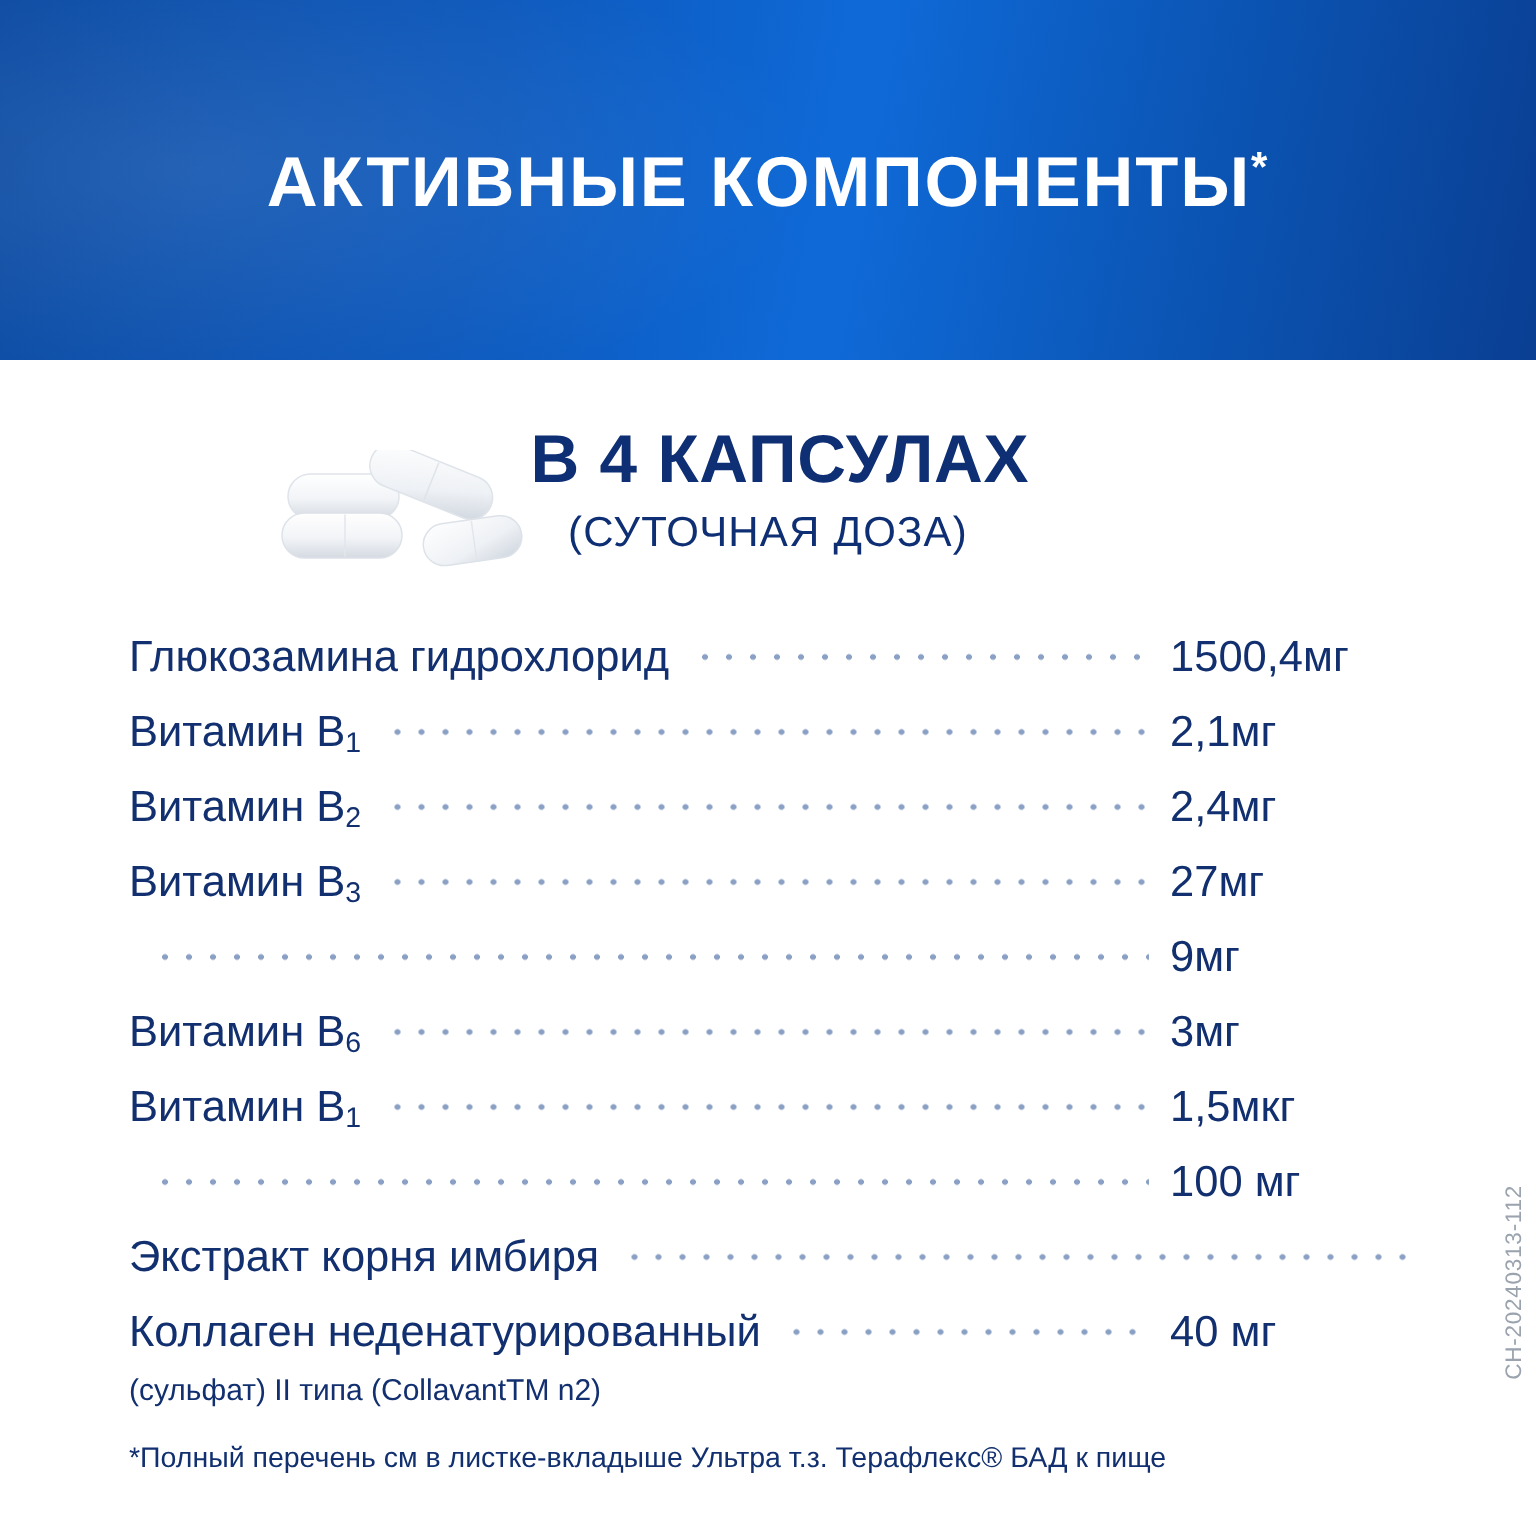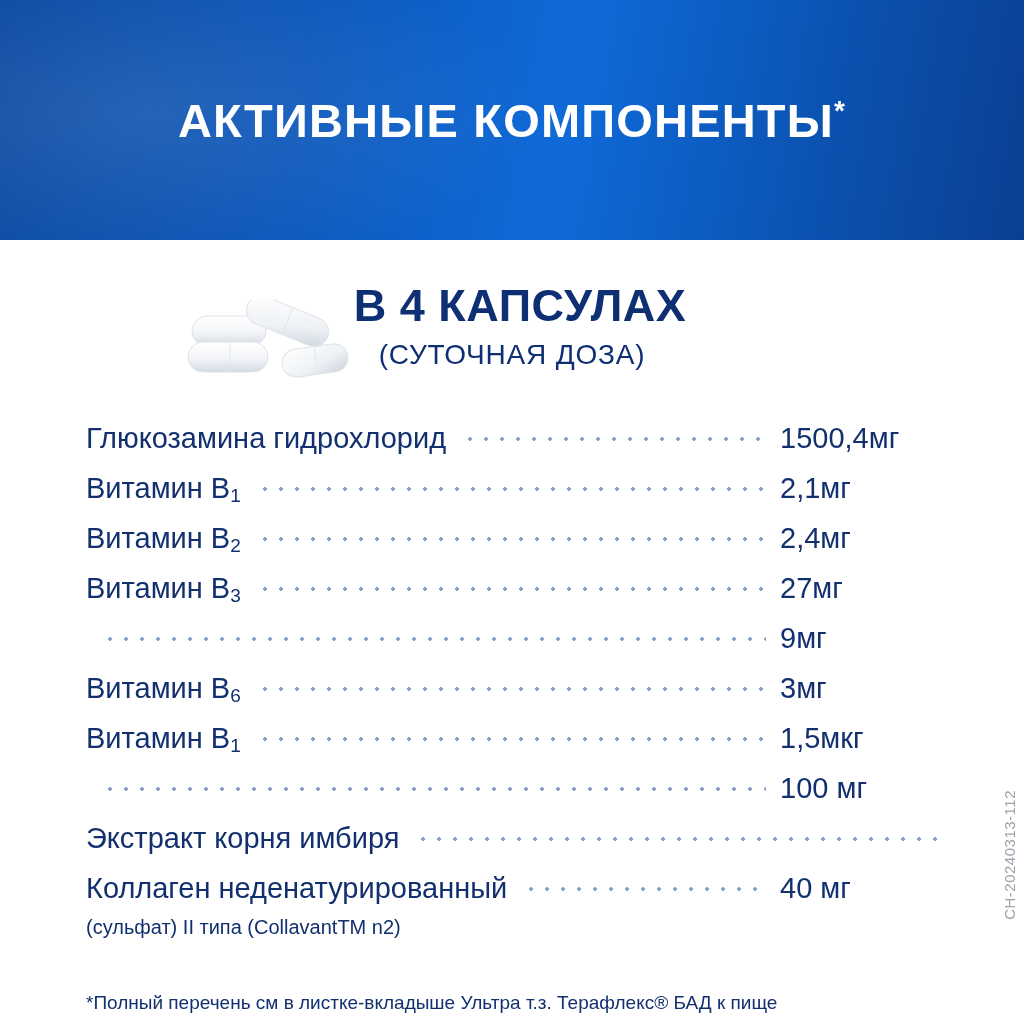--- a/index.html
+++ b/index.html
@@ -145,21 +145,21 @@
     position: absolute;
     left: 86px;
     top: 916px;
     color: #12306f;
     font-size: 20px;
     white-space: nowrap;
   }
   .footnote {
     position: absolute;
     left: 86px;
-    top: 992px;
+    top: 962px;
     color: #12306f;
     font-size: 19px;
     white-space: nowrap;
   }
 
   
   .side-code {
     position: absolute;
     right: 6px;
     top: 790px;

